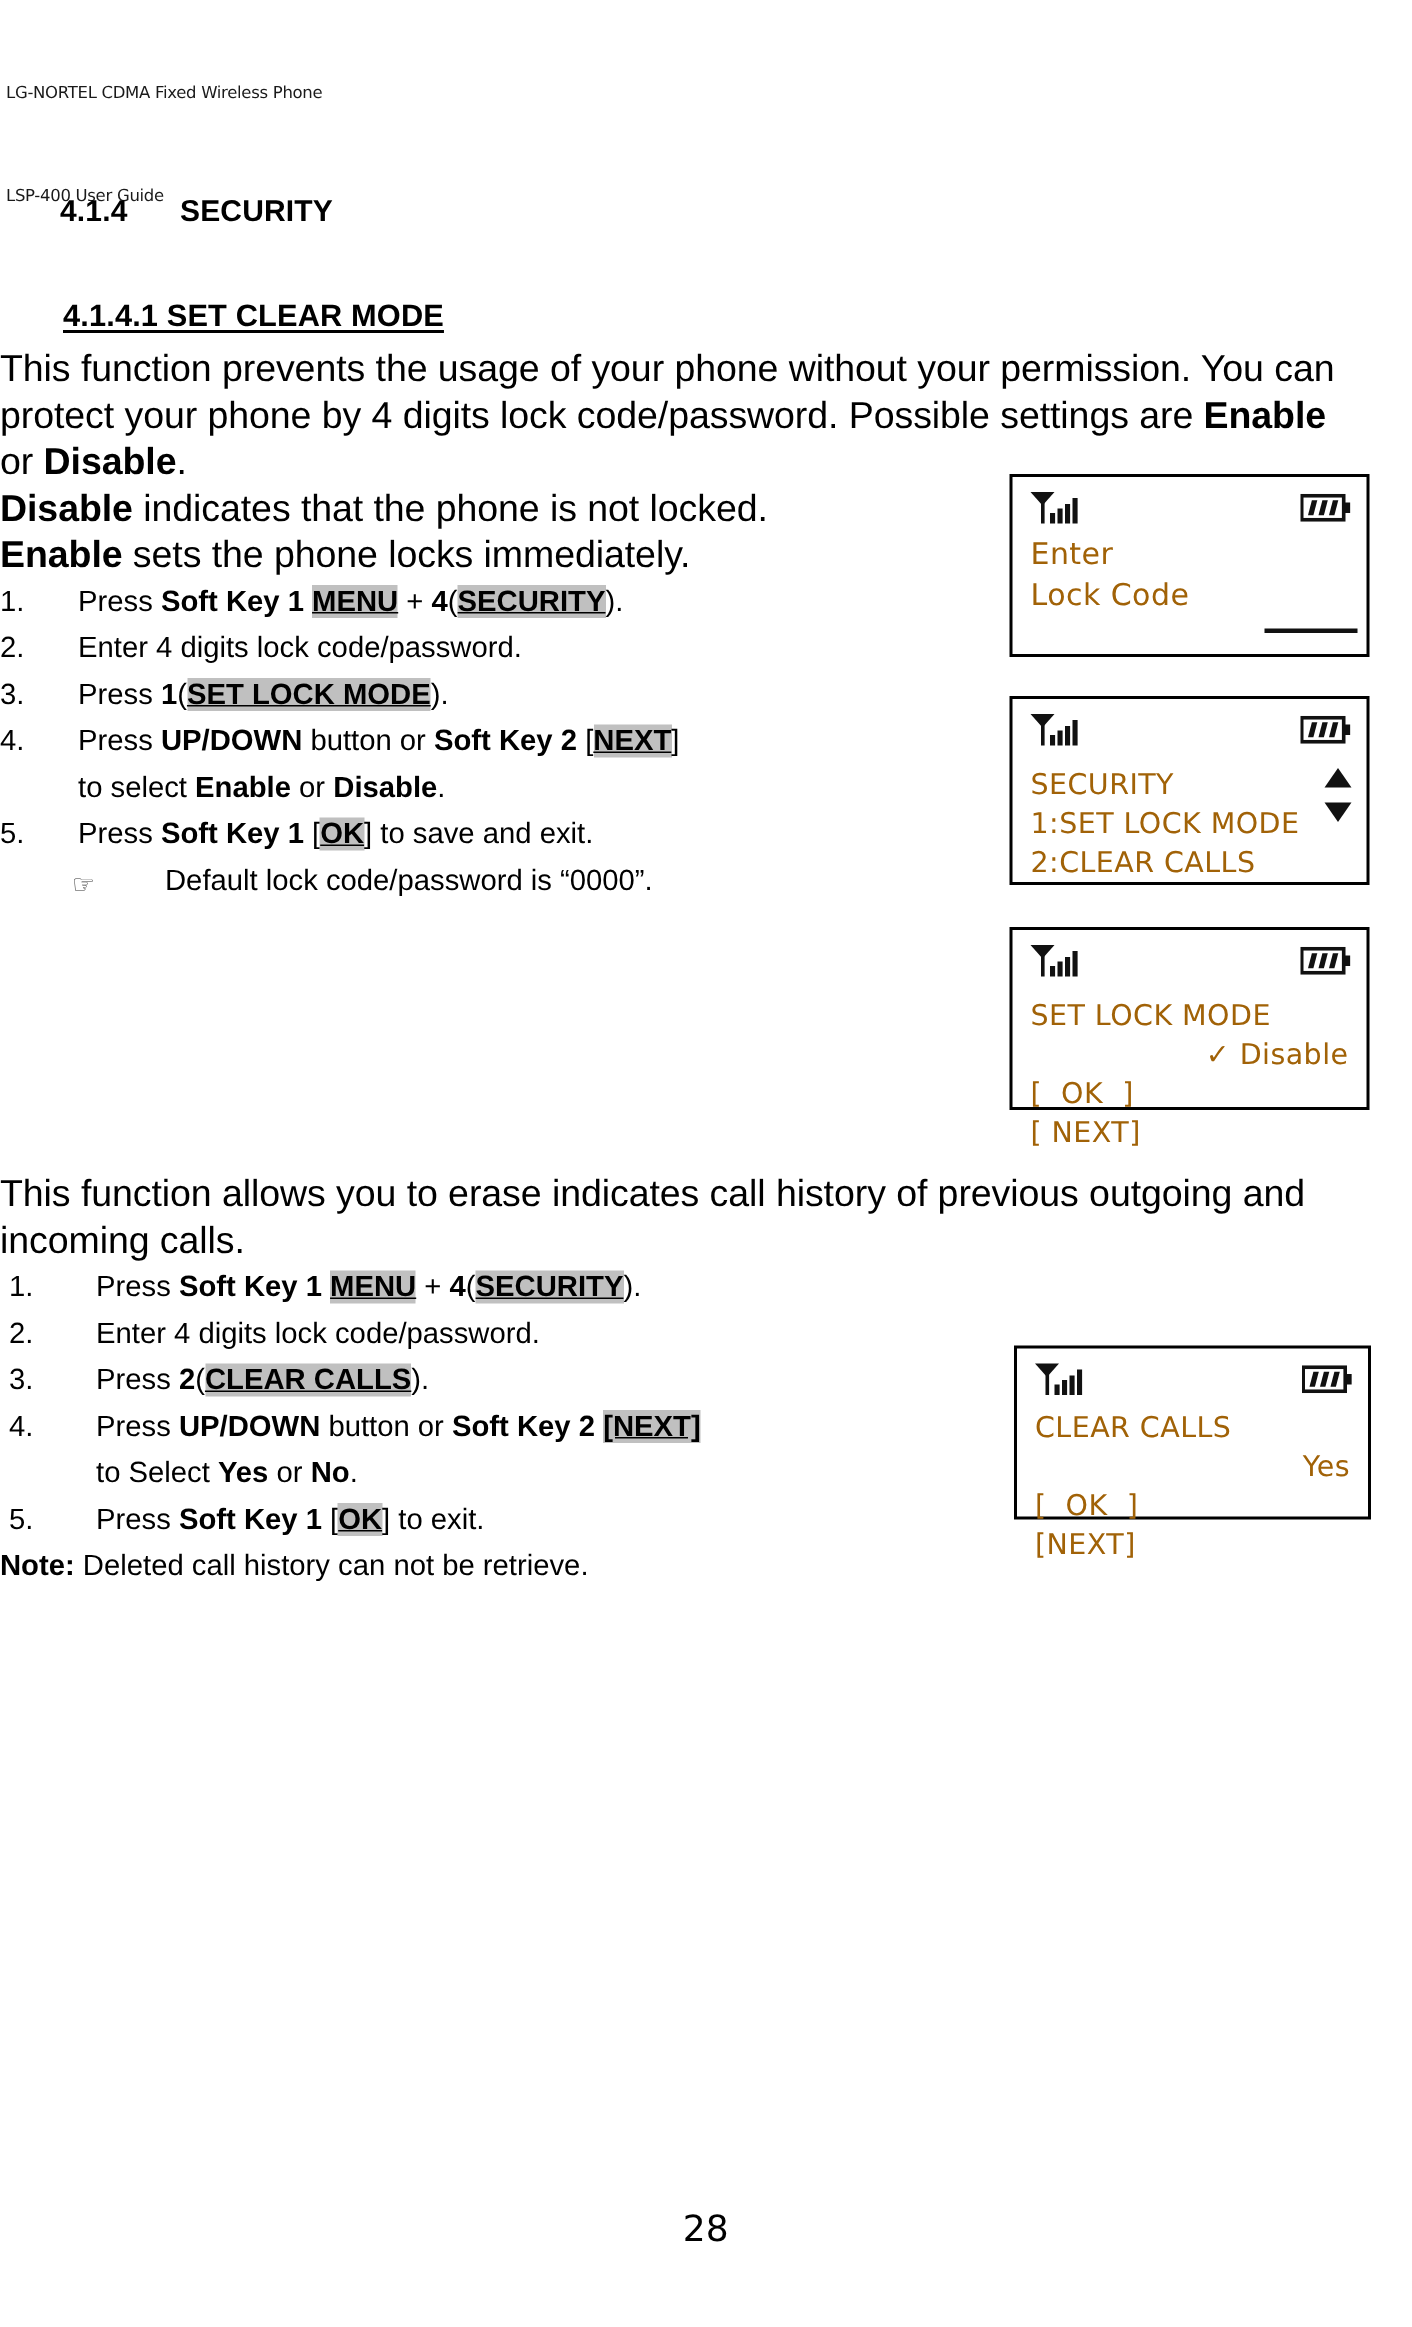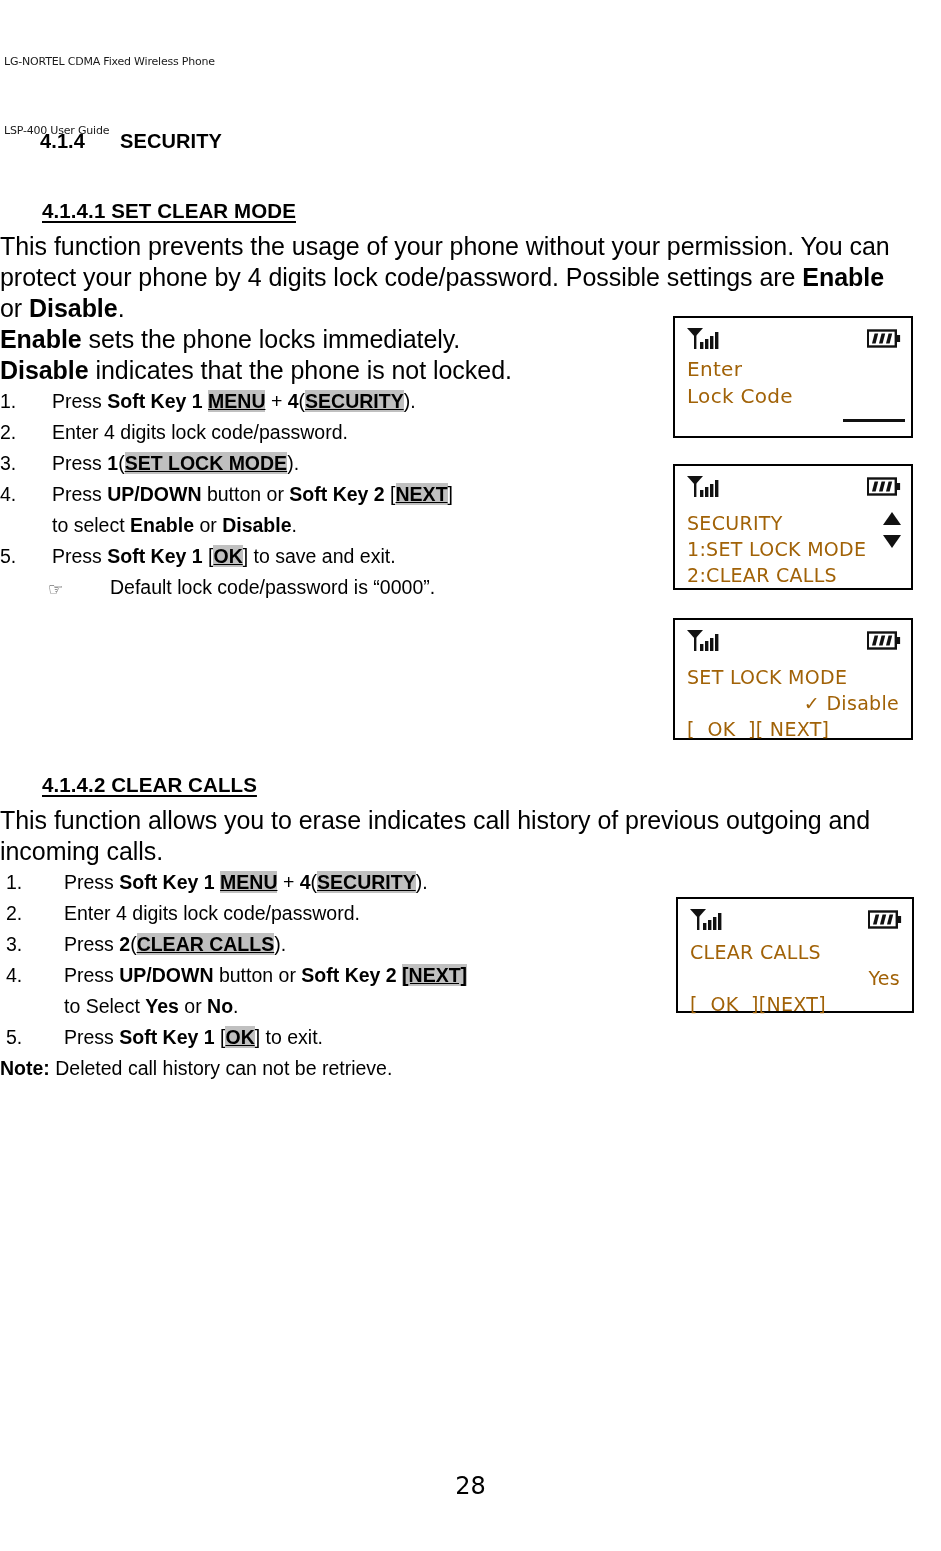--- a/index.html
+++ b/index.html
@@ -144,21 +144,23 @@
     top: 38px;
     bottom: 6px;
     font-size: 20px;
     line-height: 27px;
     letter-spacing: 0.3px;
   }
   .lcd .ln { white-space: pre; }
   .lcd .rt { text-align: right; }
   .lcd .row-split {
     display: flex;
+    justify-content: space-between;
     white-space: pre;
+    flex-direction: column;
   }
   .underscore-line {
     position: absolute;
     right: 6px;
     bottom: 14px;
     width: 62px;
     height: 0;
     border-top: 3px solid #111;
   }
   .updown {
@@ -195,44 +197,43 @@
 
   <div style="height:46px"></div>
 
   <div class="indent-1">
     <h3 class="sec-h3">4.1.4.1 SET CLEAR MODE </h3>
     <div style="height:8px"></div>
     <p class="para" style="width:900px;margin-left:-42px;padding-left:0px;">
       <span>This function prevents the usage of your phone without your permission. You can protect your phone by 4 digits lock code/password. Possible settings are </span><b>Enable</b><span> or </span><b>Disable</b><span>.</span>
     </p>
     <p class="para" style="margin-left:-42px;">
-      <b>Enable</b><span> sets the phone locks immediately.</span>
+      <b>Disable</b><span> indicates that the phone is not locked.</span>
     </p>
     <p class="para" style="margin-left:-42px;">
-      <b>Disable</b><span> indicates that the phone is not locked.</span>
+      <b>Enable</b><span> sets the phone locks immediately.</span>
     </p>
 
     <ol class="steps" style="margin-left:-42px;">
         <li class="step"><span class="marker">1.</span><span><span>Press </span><b>Soft Key 1</b><span> </span><b class="hl">MENU</b><span> + </span><b>4</b><span>(</span><b class="hl">SECURITY</b><span>).</span></span></li>
         <li class="step"><span class="marker">2.</span><span><span>Enter 4 digits lock code/password.</span></span></li>
         <li class="step"><span class="marker">3.</span><span><span>Press </span><b>1</b><span>(</span><b class="hl">SET LOCK MODE</b><span>).</span></span></li>
         <li class="step"><span class="marker">4.</span><span><span>Press </span><b>UP/DOWN</b><span> button or </span><b>Soft Key 2</b><span> [</span><b class="hl">NEXT</b><span>]</span></span><span class="cont"><span>to select </span><b>Enable</b><span> or </span><b>Disable</b><span>.</span></span></li>
         <li class="step"><span class="marker">5.</span><span><span>Press </span><b>Soft Key 1</b><span> [</span><b class="hl">OK</b><span>] to save and exit.</span></span></li>
       </ol>
 
     <div class="hand-note" style="margin-left:-42px;">
       <span class="hand">☞</span>
       <span>Default lock code/password is “0000”.</span>
     </div>
   </div>
 
   <div style="height:170px"></div>
 
   <div class="indent-1">
-    <h3 class="sec-h3">4.1.4.2 CLEAR CALLS </h3>
     <div style="height:8px"></div>
     <p class="para" style="width:900px;margin-left:-42px;">This function allows you to erase indicates call history of previous outgoing and incoming calls.</p>
 
     <ol class="steps wide" style="margin-left:-36px;">
         <li class="step"><span class="marker">1.</span><span><span>Press </span><b>Soft Key 1</b><span> </span><b class="hl">MENU</b><span> + </span><b>4</b><span>(</span><b class="hl">SECURITY</b><span>).</span></span></li>
         <li class="step"><span class="marker">2.</span><span><span>Enter 4 digits lock code/password.</span></span></li>
         <li class="step"><span class="marker">3.</span><span><span>Press </span><b>2</b><span>(</span><b class="hl">CLEAR CALLS</b><span>).</span></span></li>
         <li class="step"><span class="marker">4.</span><span><span>Press </span><b>UP/DOWN</b><span> button or </span><b>Soft Key 2</b><span> </span><b class="hl">[NEXT]</b></span><span class="cont"><span>to Select </span><b>Yes</b><span> or </span><b>No</b><span>.</span></span></li>
         <li class="step"><span class="marker">5.</span><span><span>Press </span><b>Soft Key 1</b><span> [</span><b class="hl">OK</b><span>] to exit.</span></span></li>
       </ol>

